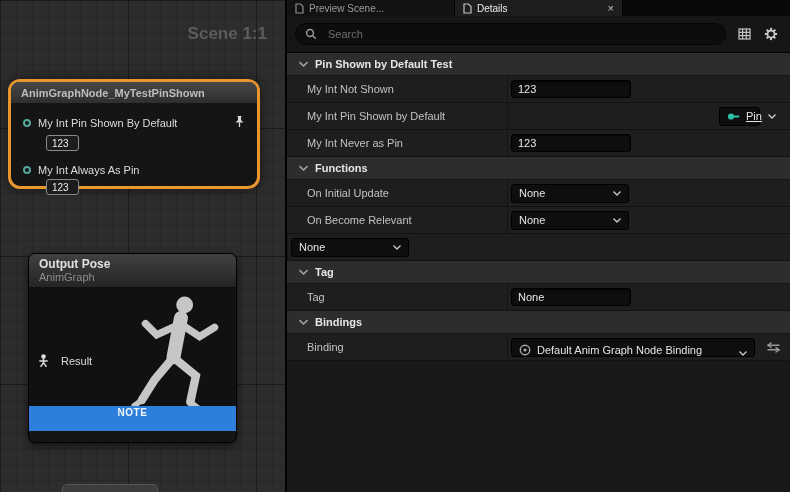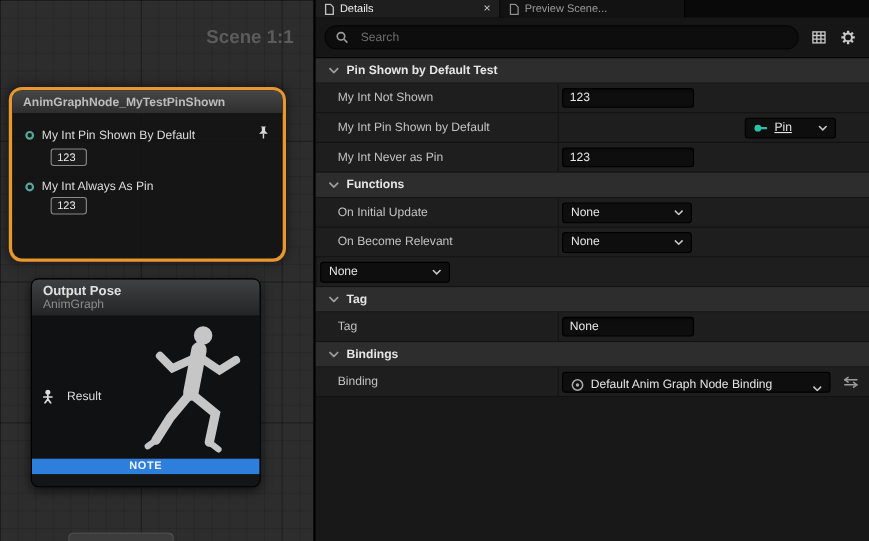--- a/index.html
+++ b/index.html
@@ -14,21 +14,21 @@
     background-image:
       linear-gradient(rgba(0,0,0,0.30) 1px, transparent 1px),
       linear-gradient(90deg, rgba(0,0,0,0.30) 1px, transparent 1px),
       linear-gradient(rgba(0,0,0,0.10) 1px, transparent 1px),
       linear-gradient(90deg, rgba(0,0,0,0.10) 1px, transparent 1px);
     background-size:128px 128px,128px 128px,16px 16px,16px 16px;
   }
   .zoom-label { position:absolute; top:24px; right:18px; font-size:17px; font-weight:bold; color:#5c5c5c; }
 
   
-  .tnode { position:absolute; left:8px; top:79px; width:252px; height:159px;
+  .tnode { position:absolute; left:8px; top:79px; width:252px; height:110px;
     border:3px solid #e8962e; border-radius:12px; background:rgba(18,18,18,0.86);
     box-shadow:0 0 12px rgba(0,0,0,0.55); }
   .tnode-header { height:22px; line-height:22px; padding-left:10px;
     background:linear-gradient(#474747,#2e2e2e); border-radius:8px 8px 0 0;
     border-bottom:1px solid #151515; color:#bdbdbd; font-size:11px; font-weight:bold;
     white-space:nowrap; overflow:hidden; }
   .tnode-row { display:flex; align-items:center; gap:7px; padding:0 12px; margin-top:10px; }
   .pin-circle { width:8px; height:8px; border:2px solid #55a79d; border-radius:50%; flex:none; }
   .tnode-label { color:#dcdcdc; font-size:11px; }
   .pushpin { margin-left:auto; }
@@ -41,21 +41,21 @@
     background:#141517; border:1px solid #000; border-radius:7px; overflow:hidden;
     box-shadow:0 3px 10px rgba(0,0,0,0.6); }
   .onode-header { height:34px; padding:3px 10px 0 10px;
     background:linear-gradient(#404142,#232425); border-bottom:1px solid #101010; }
   .onode-title { font-size:12px; font-weight:bold; color:#e0e0e0; }
   .onode-subtitle { font-size:11px; color:#8d8d8d; }
   .onode-body { position:relative; height:143px; background:rgba(16,17,19,0.9); }
   .mannequin { position:absolute; right:4px; top:2px; }
   .result-row { position:absolute; left:9px; top:66px; display:flex; align-items:center; gap:12px; }
   .result-label { color:#dcdcdc; font-size:11px; }
-  .note-bar { position:absolute; left:0; right:0; bottom:0; height:14px; background:#2e7fdb;
+  .note-bar { position:absolute; left:0; right:0; bottom:0; height:25px; background:#2e7fdb;
     color:#f0f4ff; font-size:10px; font-weight:bold; text-align:center; line-height:13px;
     letter-spacing:0.5px; }
   .partial-node { position:absolute; left:62px; top:484px; width:96px; height:8px;
     background:#3c3c3c; border:1px solid #565656; border-bottom:none; border-radius:5px 5px 0 0; }
 
   
   .details { position:absolute; left:285px; top:0; width:505px; height:492px;
     background:#181818; border-left:2px solid #000; display:flex; flex-direction:column; }
   .tabbar { height:16px; background:#090909; display:flex; align-items:stretch; flex:none; }
   .tab { display:flex; align-items:center; gap:5px; padding:0 8px; font-size:10px;
@@ -82,21 +82,21 @@
   .dvalue { flex:1; display:flex; align-items:center; padding:0 10px 0 3px;
     border-left:1px solid #141414; height:100%; }
   .tinput { width:120px; height:18px; background:#0e0e0e; border:1px solid #000;
     border-radius:3px; box-shadow:inset 0 1px 2px rgba(0,0,0,0.6); color:#e8e8e8;
     font-size:11px; padding:0 6px; font-family:"Liberation Sans", sans-serif; outline:none; }
   .dropdown { height:19px; background:#0e0e0e; border:1px solid #000; border-radius:3px;
     color:#e4e4e4; font-size:11px; display:flex; align-items:center; gap:6px;
     padding:0 7px; cursor:default; font-family:"Liberation Sans", sans-serif; }
   .dropdown .chev { margin-left:auto; display:flex; }
   .fn-dd { width:118px; }
-  .pin-dd { width:83px; margin-left:auto; margin-right:20px;text-decoration:underline; }
+  .pin-dd { width:41px; margin-left:auto; margin-right:20px;text-decoration:underline; }
   .bind-dd { width:244px;align-items:flex-end; }
   .bind-reset { margin-left:auto; display:flex; }
   .details-rest { flex:1; background:#181818; }
 </style>
 </head>
 <body>
 
 <div class="app">
 
   <div class="graph">
@@ -158,36 +158,36 @@
         <div class="note-bar">NOTE</div>
       </div>
     </div>
 
     <div class="partial-node"></div>
   </div>
 
   <div class="details">
 
     <div class="tabbar">
+      <div class="tab">
+        <span style="display:flex;">
+          <svg width="9" height="11" viewBox="0 0 9 11">
+              <path d="M1 1 h4.5 l2.5 2.5 v6.5 h-7 z" fill="none" stroke="#8f8f8f" stroke-width="1.2"></path>
+            </svg>
+        </span>
+        <span>Preview Scene...</span>
+      </div>
       <div class="tab active">
         <span style="display:flex;">
           <svg width="9" height="11" viewBox="0 0 9 11">
               <path d="M1 1 h4.5 l2.5 2.5 v6.5 h-7 z" fill="none" stroke="#c3c3c3" stroke-width="1.2"></path>
             </svg>
         </span>
         <span>Details</span>
         <span class="tab-close">×</span>
-      </div>
-      <div class="tab">
-        <span style="display:flex;">
-          <svg width="9" height="11" viewBox="0 0 9 11">
-              <path d="M1 1 h4.5 l2.5 2.5 v6.5 h-7 z" fill="none" stroke="#8f8f8f" stroke-width="1.2"></path>
-            </svg>
-        </span>
-        <span>Preview Scene...</span>
       </div>
     </div>
 
     <div class="searchrow">
       <div class="searchbox">
         <span style="display:flex;">
           <svg width="12" height="12" viewBox="0 0 12 12">
             <circle cx="5" cy="5" r="3.4" fill="none" stroke="#9a9a9a" stroke-width="1.5"></circle>
             <line x1="7.7" y1="7.7" x2="10.8" y2="10.8" stroke="#9a9a9a" stroke-width="1.5"></line>
           </svg>

